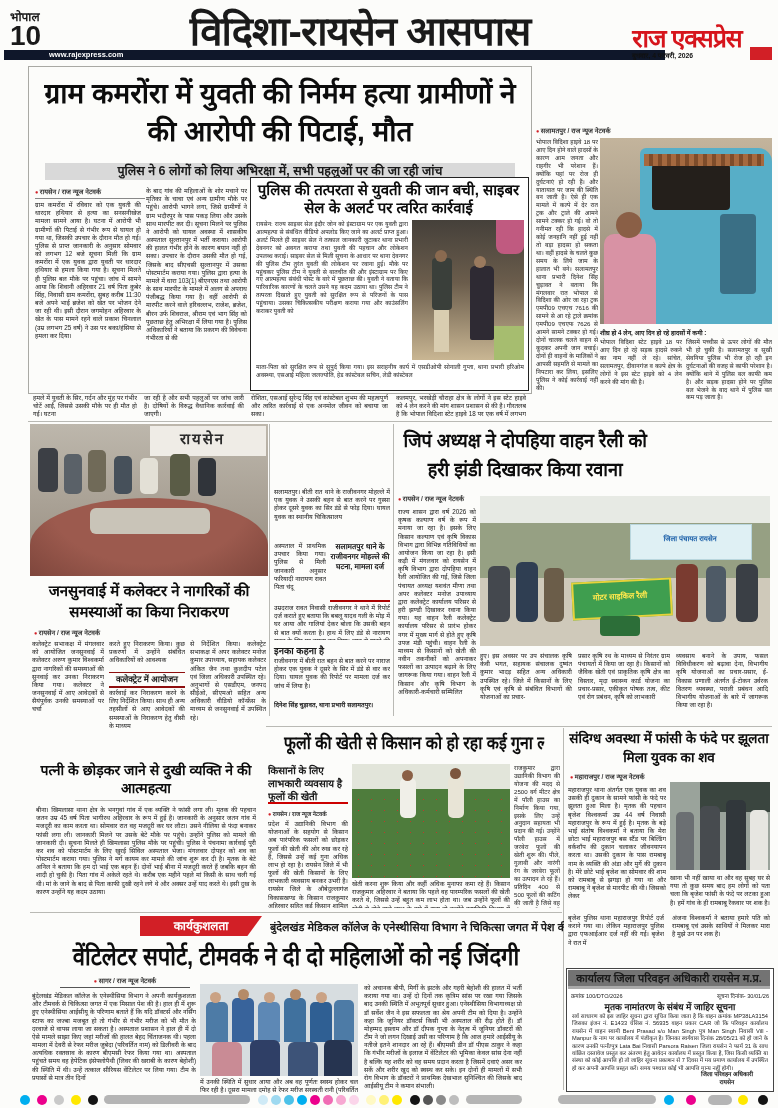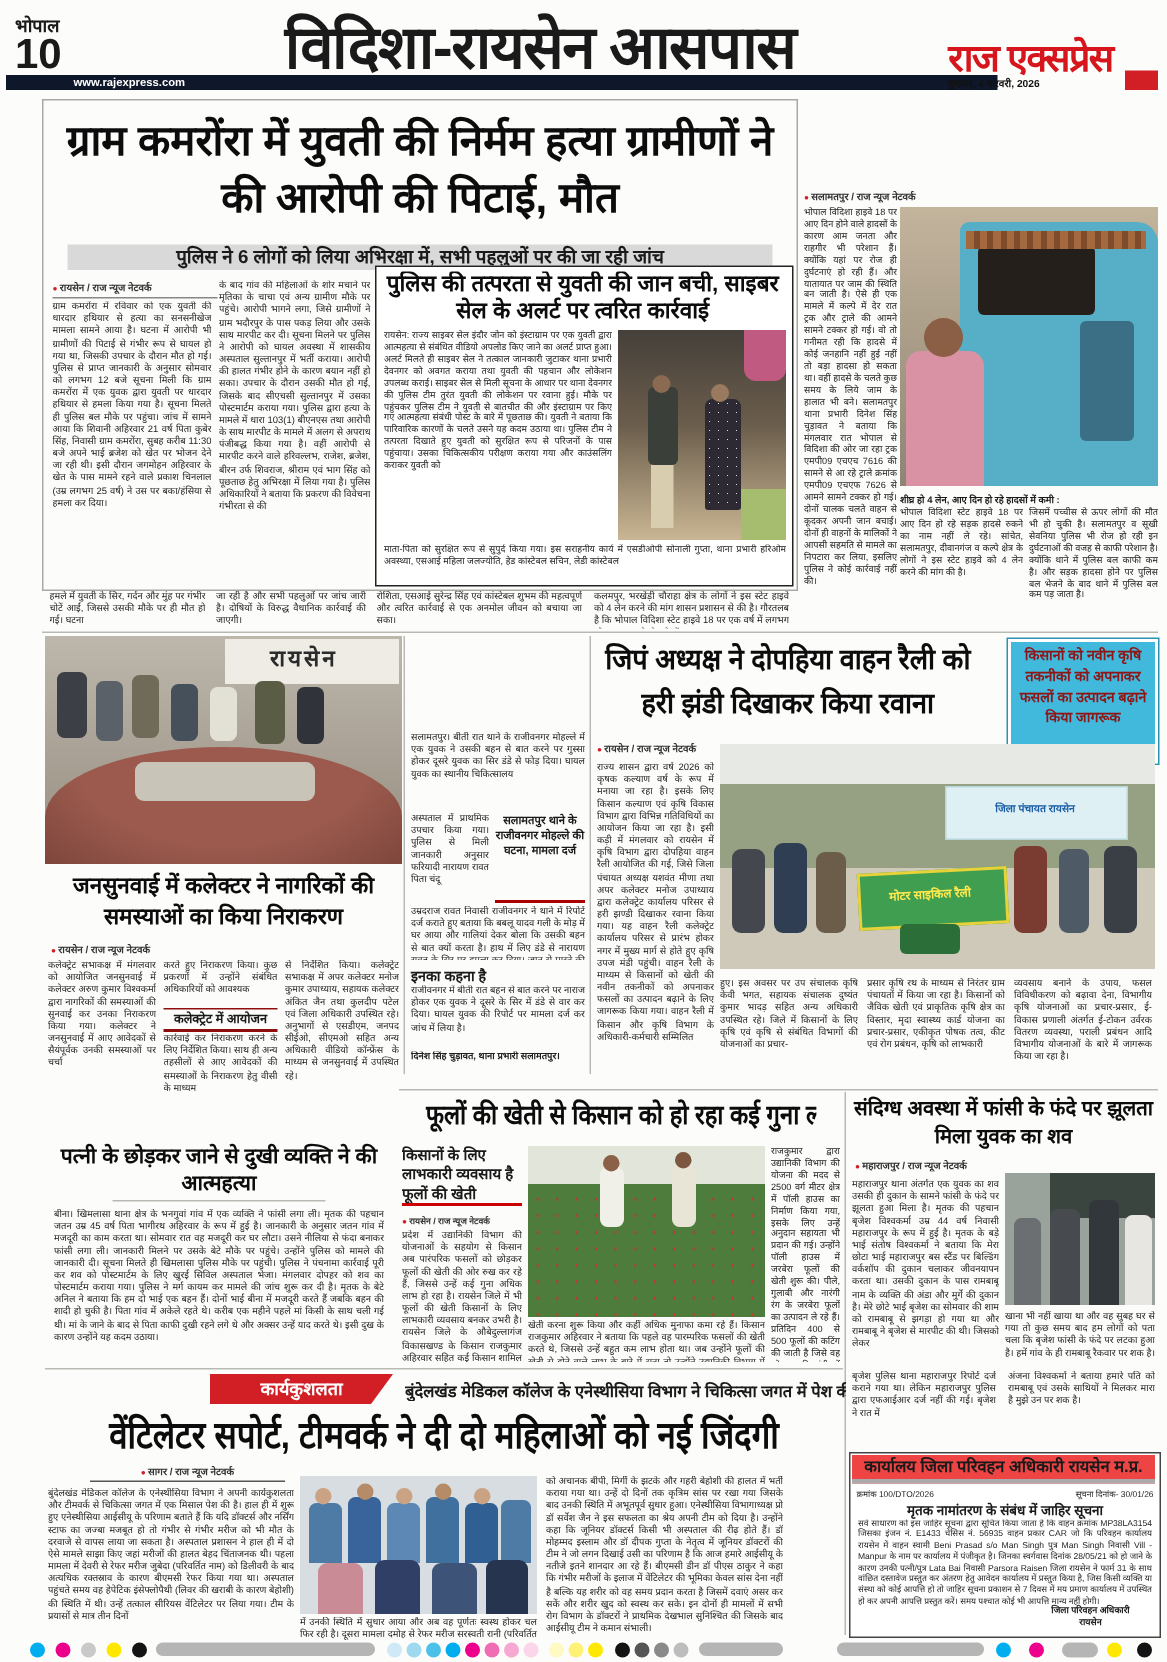--- a/index.html
+++ b/index.html
@@ -113,21 +113,20 @@
     <div class="abs t" style="left:2px;top:118px;width:52px;height:60px;">अस्पताल में प्राथमिक उपचार किया गया। पुलिस से मिली जानकारी अनुसार फरियादी नारायण रावत पिता चंदू</div>
     <div class="abs b c" style="left:58px;top:118px;width:60px;height:58px;font-size:7.5px;line-height:1.35;border-bottom:2px solid #a00;overflow:hidden;">सलामतपुर थाने के राजीवनगर मोहल्ले की घटना, मामला दर्ज</div>
     <div class="abs t" style="left:2px;top:180px;width:116px;height:36px;">उम्रदराज रावत निवासी राजीवनगर ने थाने में रिपोर्ट दर्ज कराते हुए बताया कि बबलू यादव गली के मोड़ में घर आया और गालियां देकर बोला कि उसकी बहन से बात क्यों करता है। हाथ में लिए डंडे से नारायण रावत के सिर पर हमला कर दिया। जान से मारने की धमकी देकर मौके से फरार हो गया। हमले से सिर फट गया। नारायण की रिपोर्ट पर बबलू यादव के विरुद्ध धारा 296(बी), 115(2), 351(3) बीएनएस का मामला दर्ज कर विवेचना में लिया है।</div>
     <div class="abs b" style="left:2px;top:220px;width:116px;font-size:9.5px;">इनका कहना है</div>
     <div class="abs t" style="left:2px;top:233px;width:116px;height:42px;">राजीवनगर में बीती रात बहन से बात करने पर नाराज होकर एक युवक ने दूसरे के सिर में डंडे से वार कर दिया। घायल युवक की रिपोर्ट पर मामला दर्ज कर जांच में लिया है।</div>
     <div class="abs t b" style="left:2px;top:277px;width:116px;height:14px;">दिनेश सिंह चुड़ावत, थाना प्रभारी सलामतपुर।</div>
   </div>
 
   <div class="abs" style="left:396px;top:424px;width:376px;height:300px;">
     <div class="abs hl" style="left:0;top:2px;width:272px;height:62px;font-size:19px;line-height:1.55;transform:scaleX(.95);transform-origin:left;">जिपं अध्यक्ष ने दोपहिया वाहन रैली को हरी झंडी दिखाकर किया रवाना</div>
-    <div class="abs b c" style="left:276px;top:2px;width:96px;height:76px;background:#41b9dc;color:#8e1616;border:2px solid #fff;box-shadow:0 0 0 1px #2a93b5;font-size:9.5px;line-height:1.45;padding-top:3px;overflow:hidden;">किसानों को नवीन कृषि तकनीकों को अपनाकर फसलों का उत्पादन बढ़ाने किया जागरूक</div>
     <div class="abs byl" style="left:2px;top:70px;width:90px;">रायसेन / राज न्यूज नेटवर्क</div>
     <div class="abs t" style="left:2px;top:84px;width:78px;height:214px;">राज्य शासन द्वारा वर्ष 2026 को कृषक कल्याण वर्ष के रूप में मनाया जा रहा है। इसके लिए किसान कल्याण एवं कृषि विकास विभाग द्वारा विभिन्न गतिविधियों का आयोजन किया जा रहा है। इसी कड़ी में मंगलवार को रायसेन में कृषि विभाग द्वारा दोपहिया वाहन रैली आयोजित की गई, जिसे जिला पंचायत अध्यक्ष यशवंत मीणा तथा अपर कलेक्टर मनोज उपाध्याय द्वारा कलेक्ट्रेट कार्यालय परिसर से हरी झण्डी दिखाकर रवाना किया गया। यह वाहन रैली कलेक्ट्रेट कार्यालय परिसर से प्रारंभ होकर नगर में मुख्य मार्ग से होते हुए कृषि उपज मंडी पहुंची। वाहन रैली के माध्यम से किसानों को खेती की नवीन तकनीकों को अपनाकर फसलों का उत्पादन बढ़ाने के लिए जागरूक किया गया। वाहन रैली में किसान और कृषि विभाग के अधिकारी-कर्मचारी सम्मिलित</div>
     <div class="photo" style="left:84px;top:72px;width:290px;height:150px;">
       <div class="abs" style="left:0;top:0;width:290px;height:150px;background:linear-gradient(#e7eae4 0 18%,#96a083 18% 55%,#cfc9ba 55%);"></div>
       <div class="abs" style="left:150px;top:28px;width:120px;height:34px;background:#dff0f4;border:1px solid #b9d6dd;"></div>
       <div class="abs b c" style="left:152px;top:38px;width:116px;font-size:7px;color:#1b5fa8;">जिला पंचायत रायसेन</div>
       <div class="abs" style="left:8px;top:70px;width:22px;height:56px;background:#44484e;border-radius:6px;"></div>
       <div class="abs" style="left:36px;top:66px;width:22px;height:60px;background:#2f3e52;border-radius:6px;"></div>
       <div class="abs" style="left:64px;top:72px;width:20px;height:54px;background:#6b5d49;border-radius:6px;"></div>
       <div class="abs" style="left:196px;top:68px;width:22px;height:58px;background:#7a3b30;border-radius:6px;"></div>
@@ -207,21 +206,21 @@
     <div class="abs" style="left:116px;top:8px;width:11px;height:11px;background:#caa284;border-radius:50%;"></div>
     <div class="abs" style="left:12px;top:58px;width:30px;height:34px;background:#c98b95;border-radius:6px 6px 0 0;"></div>
     <div class="abs" style="left:50px;top:56px;width:30px;height:36px;background:#2f3f66;border-radius:6px 6px 0 0;"></div>
     <div class="abs" style="left:88px;top:58px;width:30px;height:34px;background:#3d5378;border-radius:6px 6px 0 0;"></div>
     <div class="abs" style="left:124px;top:56px;width:28px;height:36px;background:#263450;border-radius:6px 6px 0 0;"></div>
   </div>
   <div class="abs t" style="left:200px;top:1078px;width:158px;height:16px;">में उनकी स्थिति में सुधार आया और अब वह पूर्णतः स्वस्थ होकर चल फिर रही है। दूसरा मामला दमोह से रेफर मरीज सरस्वती रानी (परिवर्तित नाम)</div>
   <div class="abs t" style="left:364px;top:984px;width:158px;height:108px;">को अचानक बीपी, मिर्गी के झटके और गहरी बेहोशी की हालत में भर्ती कराया गया था। उन्हें दो दिनों तक कृत्रिम सांस पर रखा गया जिसके बाद उनकी स्थिति में अभूतपूर्व सुधार हुआ। एनेस्थीसिया विभागाध्यक्ष प्रो डॉ सर्वेश जैन ने इस सफलता का श्रेय अपनी टीम को दिया है। उन्होंने कहा कि जूनियर डॉक्टर्स किसी भी अस्पताल की रीढ़ होते हैं। डॉ मोहम्मद इस्लाम और डॉ दीपक गुप्ता के नेतृत्व में जूनियर डॉक्टरों की टीम ने जो लगन दिखाई उसी का परिणाम है कि आज हमारे आईसीयू के नतीजे इतने शानदार आ रहे हैं। बीएमसी डीन डॉ पीएस ठाकुर ने कहा कि गंभीर मरीजों के इलाज में वेंटिलेटर की भूमिका केवल सांस देना नहीं है बल्कि यह शरीर को वह समय प्रदान करता है जिसमें दवाएं असर कर सकें और शरीर खुद को स्वस्थ कर सके। इन दोनों ही मामलों में सभी रोग विभाग के डॉक्टरों ने प्राथमिक देखभाल सुनिश्चित की जिसके बाद आईसीयू टीम ने कमान संभाली।</div>
 
   <div class="abs" style="left:566px;top:968px;width:206px;height:122px;border:1px solid #444;background:#fff;">
-    <div class="abs b c" style="left:1px;top:1px;width:202px;height:16px;font-size:11px;line-height:16px;background:#ef4444;border-bottom:3px solid #aaa;overflow:hidden;">कार्यालय जिला परिवहन अधिकारी रायसेन म.प्र.</div>
+    <div class="abs b c" style="left:1px;top:1px;width:202px;height:16px;font-size:11px;line-height:16px;background:#737373;border-bottom:3px solid #aaa;overflow:hidden;">कार्यालय जिला परिवहन अधिकारी रायसेन म.प्र.</div>
     <div class="abs" style="left:4px;top:23px;width:100px;font-size:5.6px;">क्रमांक 100/DTO/2026</div>
     <div class="abs" style="left:104px;top:23px;width:98px;font-size:5.6px;text-align:right;">सूचना दिनांक- 30/01/26</div>
     <div class="abs b c" style="left:3px;top:31px;width:200px;font-size:9px;">मृतक नामांतरण के संबंध में जाहिर सूचना</div>
     <div class="abs t" style="left:5px;top:44px;width:196px;height:58px;font-size:5.7px;">सर्व साधारण को इस जाहिर सूचना द्वारा सूचित किया जाता है कि वाहन क्रमांक MP38LA3154 जिसका इंजन नं. E1433 चेसिस नं. 56935 वाहन प्रकार CAR जो कि परिवहन कार्यालय रायसेन में वाहन स्वामी Beni Prasad s/o Man Singh पुत्र Man Singh निवासी Vill - Manpur के नाम पर कार्यालय में पंजीकृत है। जिनका स्वर्गवास दिनांक 28/05/21 को हो जाने के कारण उनकी पत्नी/पुत्र Lata Bai निवासी Parsora Raisen जिला रायसेन ने फार्म 31 के साथ वांछित दस्तावेज प्रस्तुत कर अंतरण हेतु आवेदन कार्यालय में प्रस्तुत किया है, जिस किसी व्यक्ति या संस्था को कोई आपत्ति हो तो जाहिर सूचना प्रकाशन से 7 दिवस में मय प्रमाण कार्यालय में उपस्थित हो कर अपनी आपत्ति प्रस्तुत करें। समय पश्चात कोई भी आपत्ति मान्य नहीं होगी।</div>
     <div class="abs b c" style="left:120px;top:102px;width:80px;font-size:6px;line-height:1.3;">
       <span>जिला परिवहन अधिकारी</span><br>
       <span>रायसेन</span>
     </div>
   </div>
 

